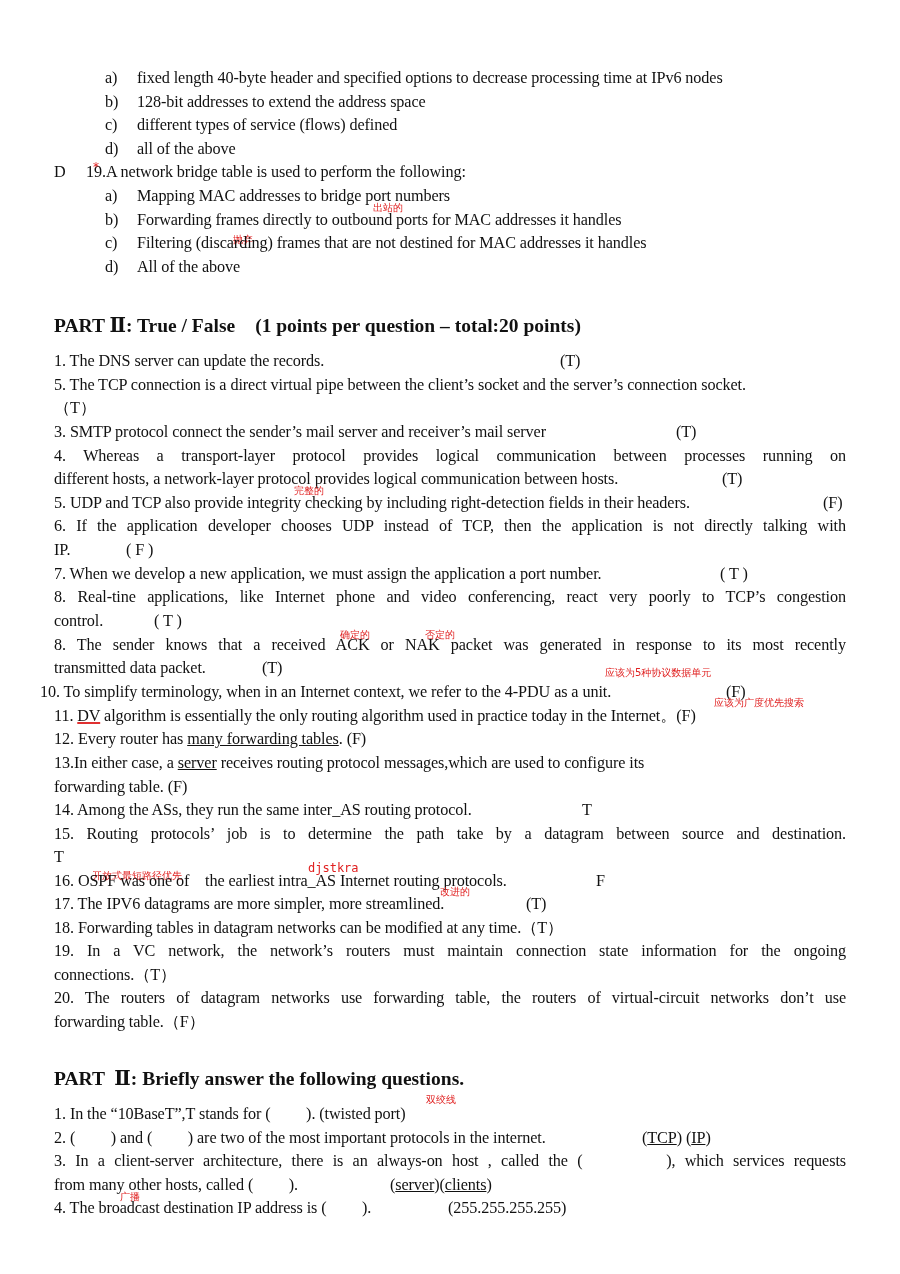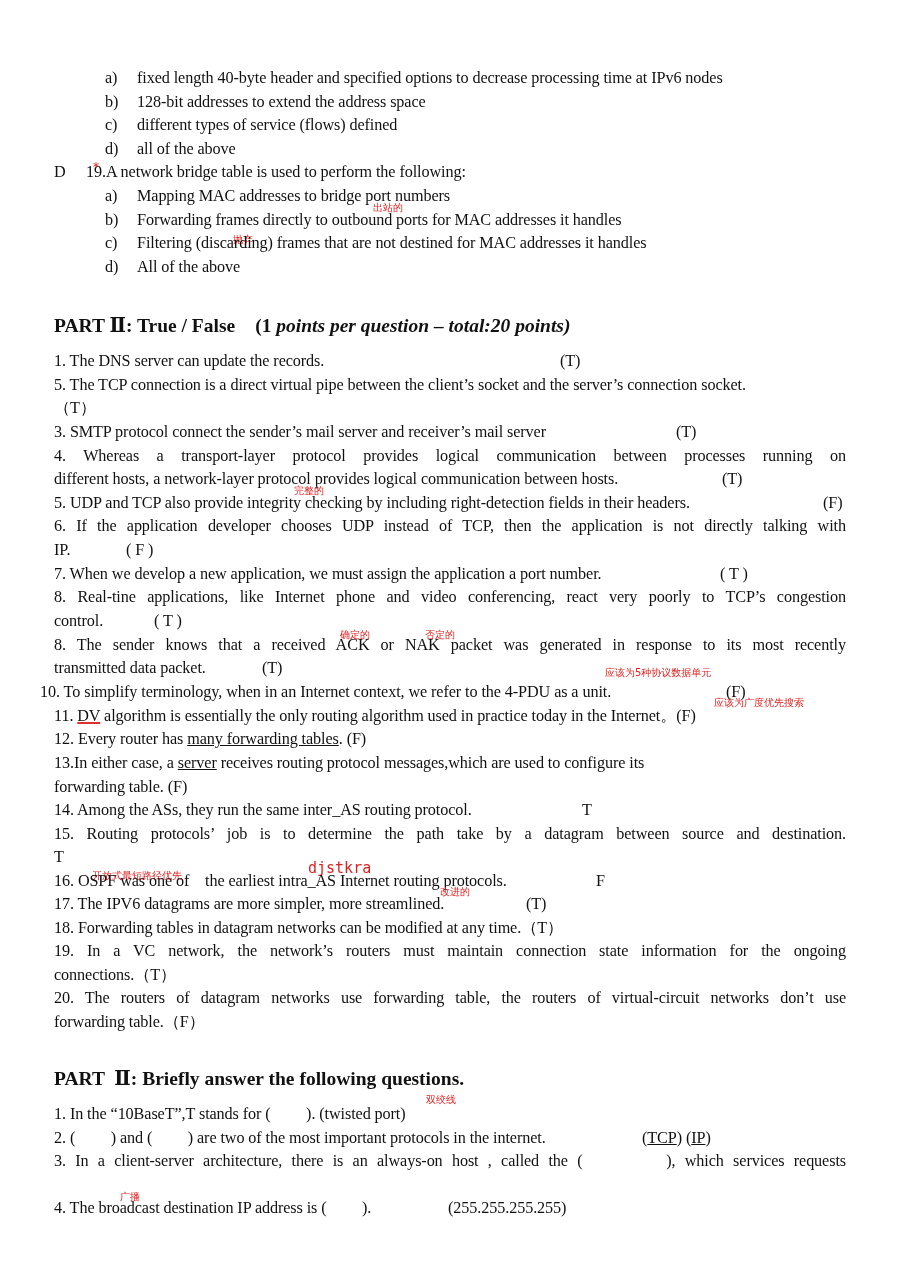--- a/index.html
+++ b/index.html
@@ -10,29 +10,29 @@
     }
     .page { position: absolute; left: 0; top: 0; width: 900px; height: 1274px; }
     .line {
       position: absolute; font-size: 16.2px; line-height: 20px; white-space: nowrap;
       letter-spacing: -0.1px;
     }
     .just { white-space: normal; text-align: justify; text-align-last: justify; width: 792px; }
     .heading {
       position: absolute; font-size: 19.5px; font-weight: bold; white-space: nowrap; line-height: 24px;
     }
-    .heading .it { font-style: italic; }
+    .heading .it { }
     .ul { text-decoration: underline; }
     .b { font-weight: normal; }
     .red-ul { text-decoration: underline; text-decoration-color: #e03030; text-decoration-thickness: 2px; }
     .note {
       position: absolute; color: #e02020; font-family: "DejaVu Sans", sans-serif; font-size: 10px;
       line-height: 11px; white-space: nowrap;
     }
-    .note.mono { font-family: "DejaVu Sans Mono", monospace; font-size: 15px; }
+    .note.mono { font-family: "DejaVu Sans Mono", monospace; font-size: 12px; }
     .star { position: absolute; color: #e02020; font-size: 12px; font-family: "DejaVu Sans", sans-serif; }
   </style>
 </head>
 <body>
 
 <div class="page">
 
   <div class="line" style="left:105px;top:68px"><span>a)</span><span style="position:absolute;left:32px">fixed length 40-byte header and specified options to decrease processing time at IPv6 nodes</span></div>
   <div class="line" style="left:105px;top:92px"><span>b)</span><span style="position:absolute;left:32px">128-bit addresses to extend the address space</span></div>
   <div class="line" style="left:105px;top:115px"><span>c)</span><span style="position:absolute;left:32px">different types of service (flows) defined</span></div>
@@ -111,17 +111,18 @@
   <div class="line" style="left:54px;top:1012px"><span>forwarding table.</span><span>（F）</span></div>
 
   <div class="heading" style="left:54px;top:1067px;white-space:pre">PART  Ⅱ: Briefly answer the following questions.</div>
 
   <div class="note" style="left:426px;top:1094px">双绞线</div>
   <div class="line" style="left:54px;top:1104px"><span style="white-space:pre">1. In the “10BaseT”,T stands for (         ).</span> <span>(twisted port)</span></div>
 
   <div class="line" style="left:54px;top:1128px"><span style="white-space:pre">2. (         ) and (         ) are two of the most important protocols in the internet.</span><span style="position:absolute;left:588px"><span>(</span><span class="ul">TCP</span><span>) (</span><span class="ul">IP</span><span>)</span></span></div>
 
   <div class="line just" style="left:54px;top:1151px;white-space:pre-wrap">3. In a client-server architecture, there is an always-on host , called the (         ), which services requests</div>
+  <div class="line" style="left:54px;top:1175px"><span style="white-space:pre">from many other hosts, called (         ).</span><span style="position:absolute;left:336px"><span>(</span><span class="ul">server</span><span>)(</span><span class="ul">clients</span><span>)</span></span></div>
   <div class="note" style="left:120px;top:1191px">广播</div>
 
   <div class="line" style="left:54px;top:1198px"><span style="white-space:pre">4. The broadcast destination IP address is (         ).</span><span style="position:absolute;left:394px">(255.255.255.255)</span></div>
 
 </div>
 
 </body></html>

